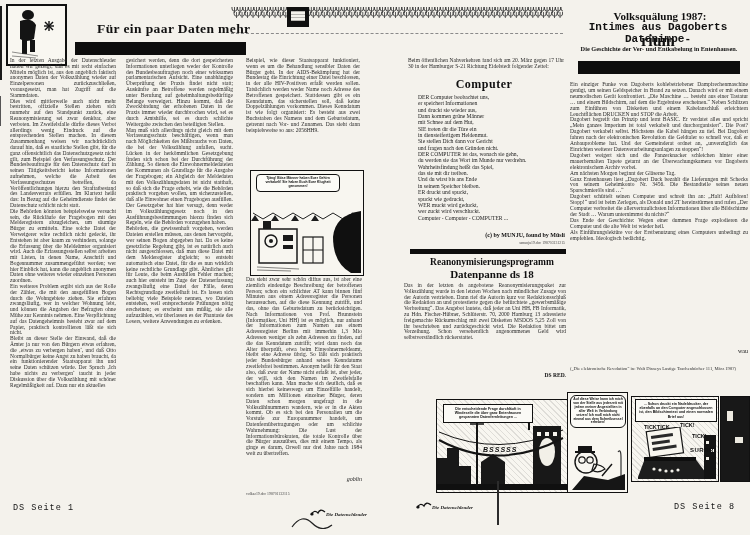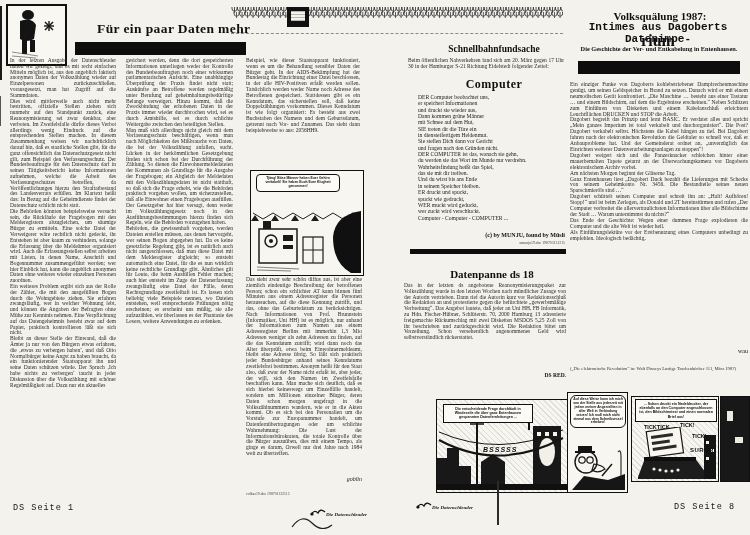--- a/index.html
+++ b/index.html
@@ -99,23 +99,22 @@
         <line x1="6" y1="96" x2="48" y2="98"></line>
           <line x1="6" y1="99" x2="40" y2="100"></line>
       </g>
     </svg>
   </div>
 
   <div class="abs t" style="left:246px;top:277px;width:116px;height:196px;">Das sieht zwar sehr schön diffus aus, ist aber eine ziemlich eindeutige Beschreibung der betroffenen Person; schon ein schlichter AT kann binnen fünf Minuten aus einem Adressregister die Personen heraussuchen, auf die diese Kennung zutrifft, und das, ohne das Geburtsdatum zu berücksichtigen. Nach Informationen von Prof. Brunnstein (Informatiker, Uni HH) ist es möglich, nur anhand der Informationen zum Namen aus einem Adressregister Berlins mit immerhin 1,3 Mio Adressen weniger als zehn Adressen zu finden, auf die das Kenndatum zutrifft; wird dann noch das Alter überprüft, etwa beim Einwohnermeldeamt, bleibt eine Adresse übrig. So läßt sich praktisch jeder Bundesbürger anhand seines Kenndatums zweifelsfrei bestimmen. Anonym heißt für den Staat also, daß zwar der Name nicht erfaßt ist, aber jeder, der will, sich den Namen im Zweifelsfalle beschaffen kann. Man mache sich deutlich, daß es sich hierbei keineswegs um Einzelfälle handelt, sondern um Millionen einzelner Bürger, deren Daten schon morgen ungefragt in die Volkszählnummern wandern, wie er in die Akten kommt. Ob es sich bei den Personalien um die Vorstufe zur Europanummer handelt, um Datenfernübertragungen oder um schlichte Wahrnehmung: Die Lust der Informationsbürokraten, die totale Kontrolle über die Bürger auszuüben, dies mit einem Tempo, als ginge es darum, Orwell nur drei Jahre nach 1984 weit zu übertreffen.</div>
   <div class="abs right" style="left:246px;top:476px;width:116px;font:italic 6px/6px 'Liberation Serif',serif;">goblin</div>
   <div class="abs fileref" style="left:246px;top:492px;width:116px;">volksz19.doc 198701132115</div>
 
-  <div class="abs hl center" style="left:405px;top:44px;width:162px;font-size:9.5px;">Schnellbahnfundsache</div>
   <div class="abs t" style="left:408px;top:58px;width:156px;height:20px;">Beim öffentlichen Nahverkehren fand sich am 20. März gegen 17 Uhr 30 in der Hamburger S-21 Richtung Eidelstedt folgender Zettel:</div>
-  <div class="abs hl center" style="left:405px;top:77px;width:162px;font-size:12px;letter-spacing:.5px;">Computer</div>
+  <div class="abs hl center" style="left:395px;top:77px;width:162px;font-size:12px;letter-spacing:.5px;">Computer</div>
   <div class="abs poem" style="left:418px;top:94px;width:150px;height:138px;">DER Computer beobachtet uns,
 er speichert Informationen
 und druckt sie wieder aus,
 Dann kommen grüne Männer
 mit Schnee auf dem Hut,
 SIE treten dir die Türe ein
 in diensteifertigem Heldenmut.
 Sie stellen Dich dann vor Gericht
 und fragen nach den Gründen nicht.
 DER COMPUTER ist das, wonach sie gehn,
@@ -126,20 +125,21 @@
 in seinem Speicher bleiben.
 ER druckt und spuckt,
 spuckt wie gedruckt,
 WER muckt wird geduckt,
 wer zuckt wird verschluckt.
 Computer - Computer - COMPUTER ...</div>
   <div class="abs right hl" style="left:405px;top:232px;width:160px;font-size:6px;">(c) by MUNJU, found by Müsli</div>
   <div class="abs fileref right" style="left:405px;top:241px;width:160px;">umunju19.doc 198703131215</div>
 
   <div class="abs bar" style="left:410px;top:249px;width:156px;height:5px;"></div>
+  <div class="abs hl center" style="left:398px;top:257px;width:172px;font-size:9.5px;">Reanonymisierungsprogramm</div>
   <div class="abs hl center" style="left:398px;top:268px;width:172px;font-size:11px;">Datenpanne ds 18</div>
   <div class="abs t" style="left:404px;top:283px;width:162px;height:88px;">Das in der letzten ds angebotene Reanonymisierungspaket zur Volkszählung wurde in den letzten Wochen nach mündlicher Zusage von der Autorin vertrieben. Dann rief die Autorin kurz vor Redaktionsschluß die Redaktion an und protestierte gegen die befürchtete „gewerbsmäßige Verbreitung“. Das Angebot lautete, daß jeder an Uni HH, FB Informatik, zu Hdn. Fischer-Hübner, Schlüterstr. 70, 2000 Hamburg 13 adressierte freigemachte Rückumschlag mit zwei Disketten MSDOS 5,25 Zoll von ihr beschrieben und zurückgeschickt wird. Die Redaktion bittet um Verzeihung. Schon versehentlich angenommenes Geld wird selbstverständlich rückerstattet.</div>
   <div class="abs right hl" style="left:404px;top:372px;width:162px;font-size:5.5px;">DS RED.</div>
 
   <div class="abs hl center" style="left:556px;top:10px;width:192px;font-size:11px;">Volksquälung 1987:</div>
   <div class="abs hl center" style="left:550px;top:21px;width:200px;font-size:11px;font-family:Liberation Mono, monospace;">Intimes aus Dagoberts Datenimpe-</div>
   <div class="abs hl center" style="left:550px;top:32px;width:200px;font-size:16px;">rium</div>
   <div class="abs hl center" style="left:560px;top:45px;width:182px;font-size:6.3px;line-height:7px;">Die Geschichte der Ver- und Entkabelung in Entenhausen.</div>
   <div class="abs bar" style="left:578px;top:61px;width:162px;height:13px;"></div>
 

